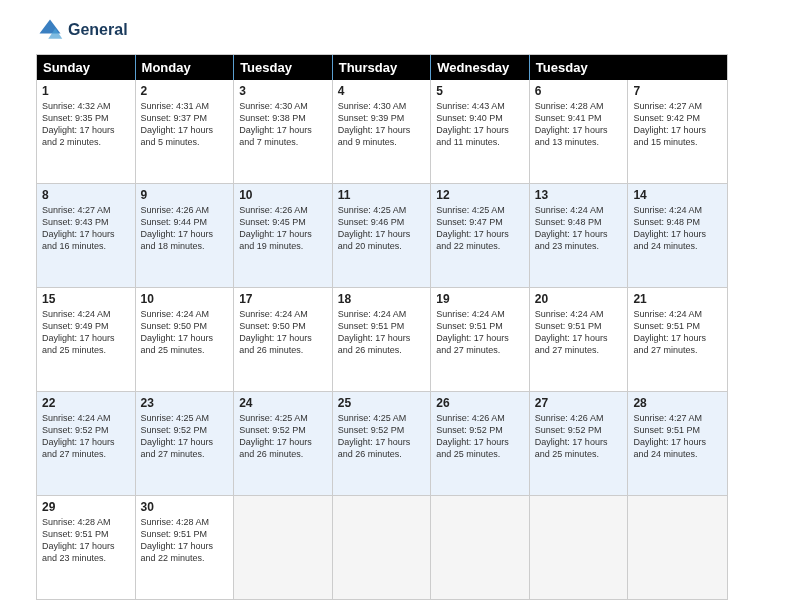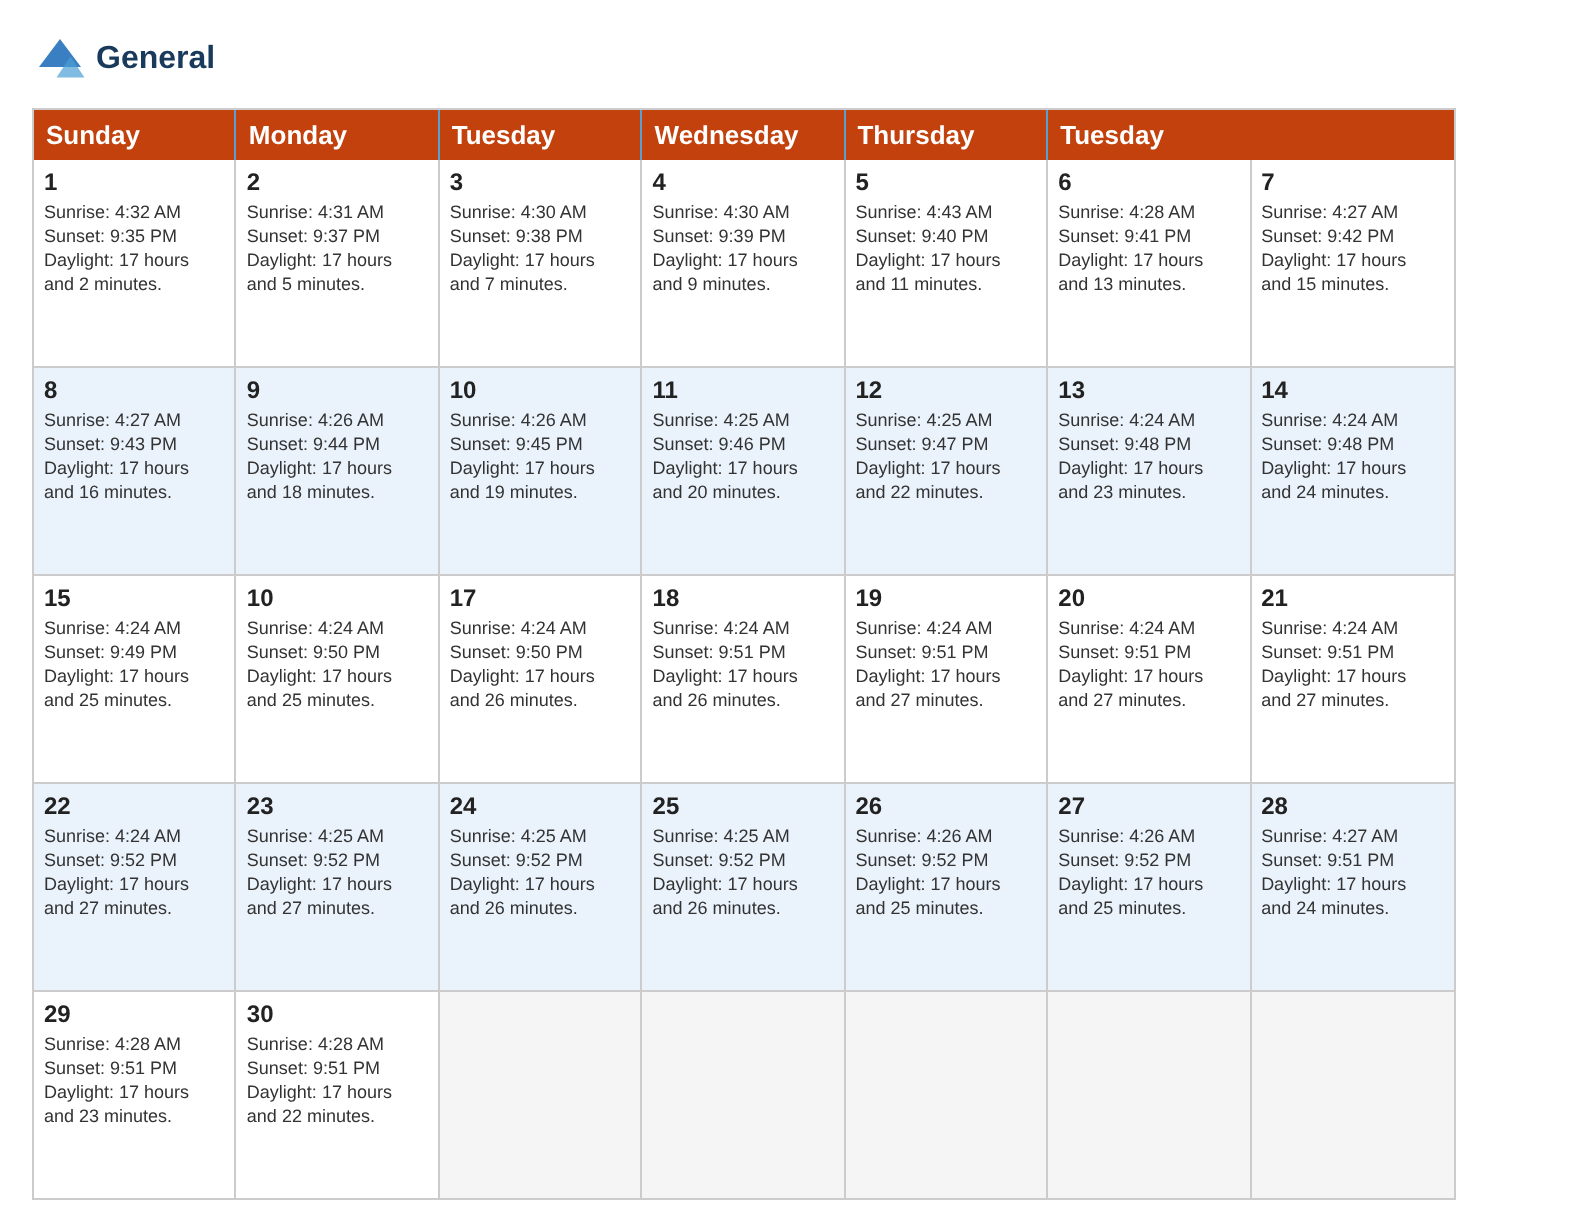--- a/index.html
+++ b/index.html
@@ -6,21 +6,21 @@
     body {
       font-family: Arial, sans-serif;
       background: #fff;
       width: 792px;
       height: 612px;
       overflow: hidden;
     }
     .page {
       width: 748px;
       height: 612px;
-      padding: 16px 20px 12px 16px;
+      padding: 16px 20px 12px 36px;
       display: flex;
       flex-direction: column;
     }
     .header {
       display: flex;
       align-items: flex-start;
       justify-content: space-between;
       margin-bottom: 10px;
     }
     .logo {
@@ -46,21 +46,21 @@
     }
     .calendar {
       flex: 1;
       display: flex;
       flex-direction: column;
       border: 1px solid #ccc;
     }
     .cal-header {
       display: grid;
       grid-template-columns: repeat(7, 1fr);
-      background: #c2410c;
+      background: #000000;
     }
     .cal-header-cell {
       color: #fff;
       font-weight: bold;
       font-size: 13px;
       padding: 5px 6px;
       border-right: 1px solid #5a9fd1;
     }
     .cal-header-cell:last-child { border-right: none; }
     .cal-body {
@@ -119,22 +119,22 @@
       <div class="main-title"></div>
       <div class="subtitle"></div>
     </div>
   </div>
 
   <div class="calendar">
     <div class="cal-header">
     <div class="cal-header-cell">Sunday</div>
         <div class="cal-header-cell">Monday</div>
         <div class="cal-header-cell">Tuesday</div>
+        <div class="cal-header-cell">Thursday</div>
         <div class="cal-header-cell">Wednesday</div>
-        <div class="cal-header-cell">Thursday</div>
         <div class="cal-header-cell">Tuesday</div>
       </div>
     <div class="cal-body">
     <div class="cal-row">
           <div class="cal-cell">
             <span class="day-num">1</span>
             <span class="cell-line">Sunrise: 4:32 AM</span>
             <span class="cell-line">Sunset: 9:35 PM</span>
             <span class="cell-line">Daylight: 17 hours</span>
             <span class="cell-line">and 2 minutes.</span>

